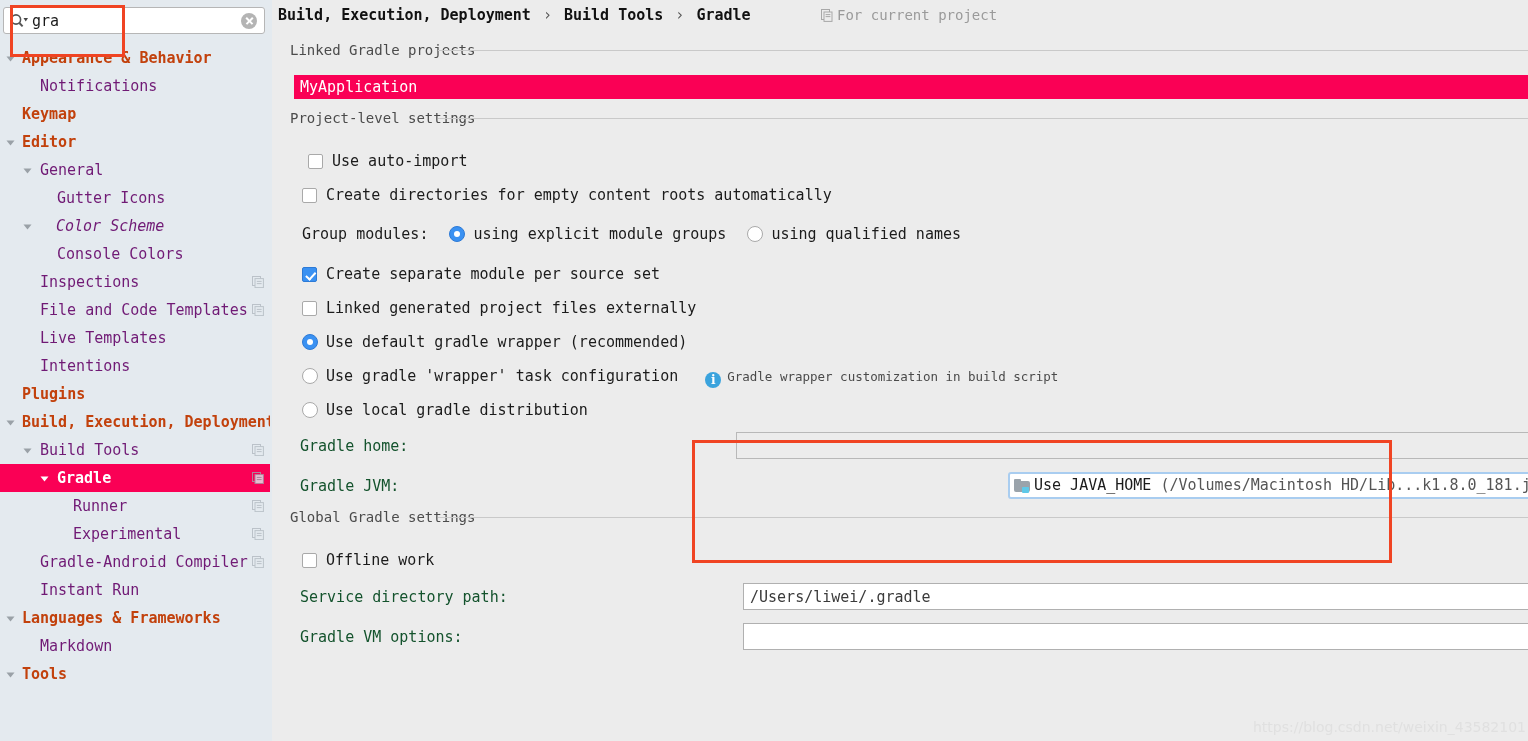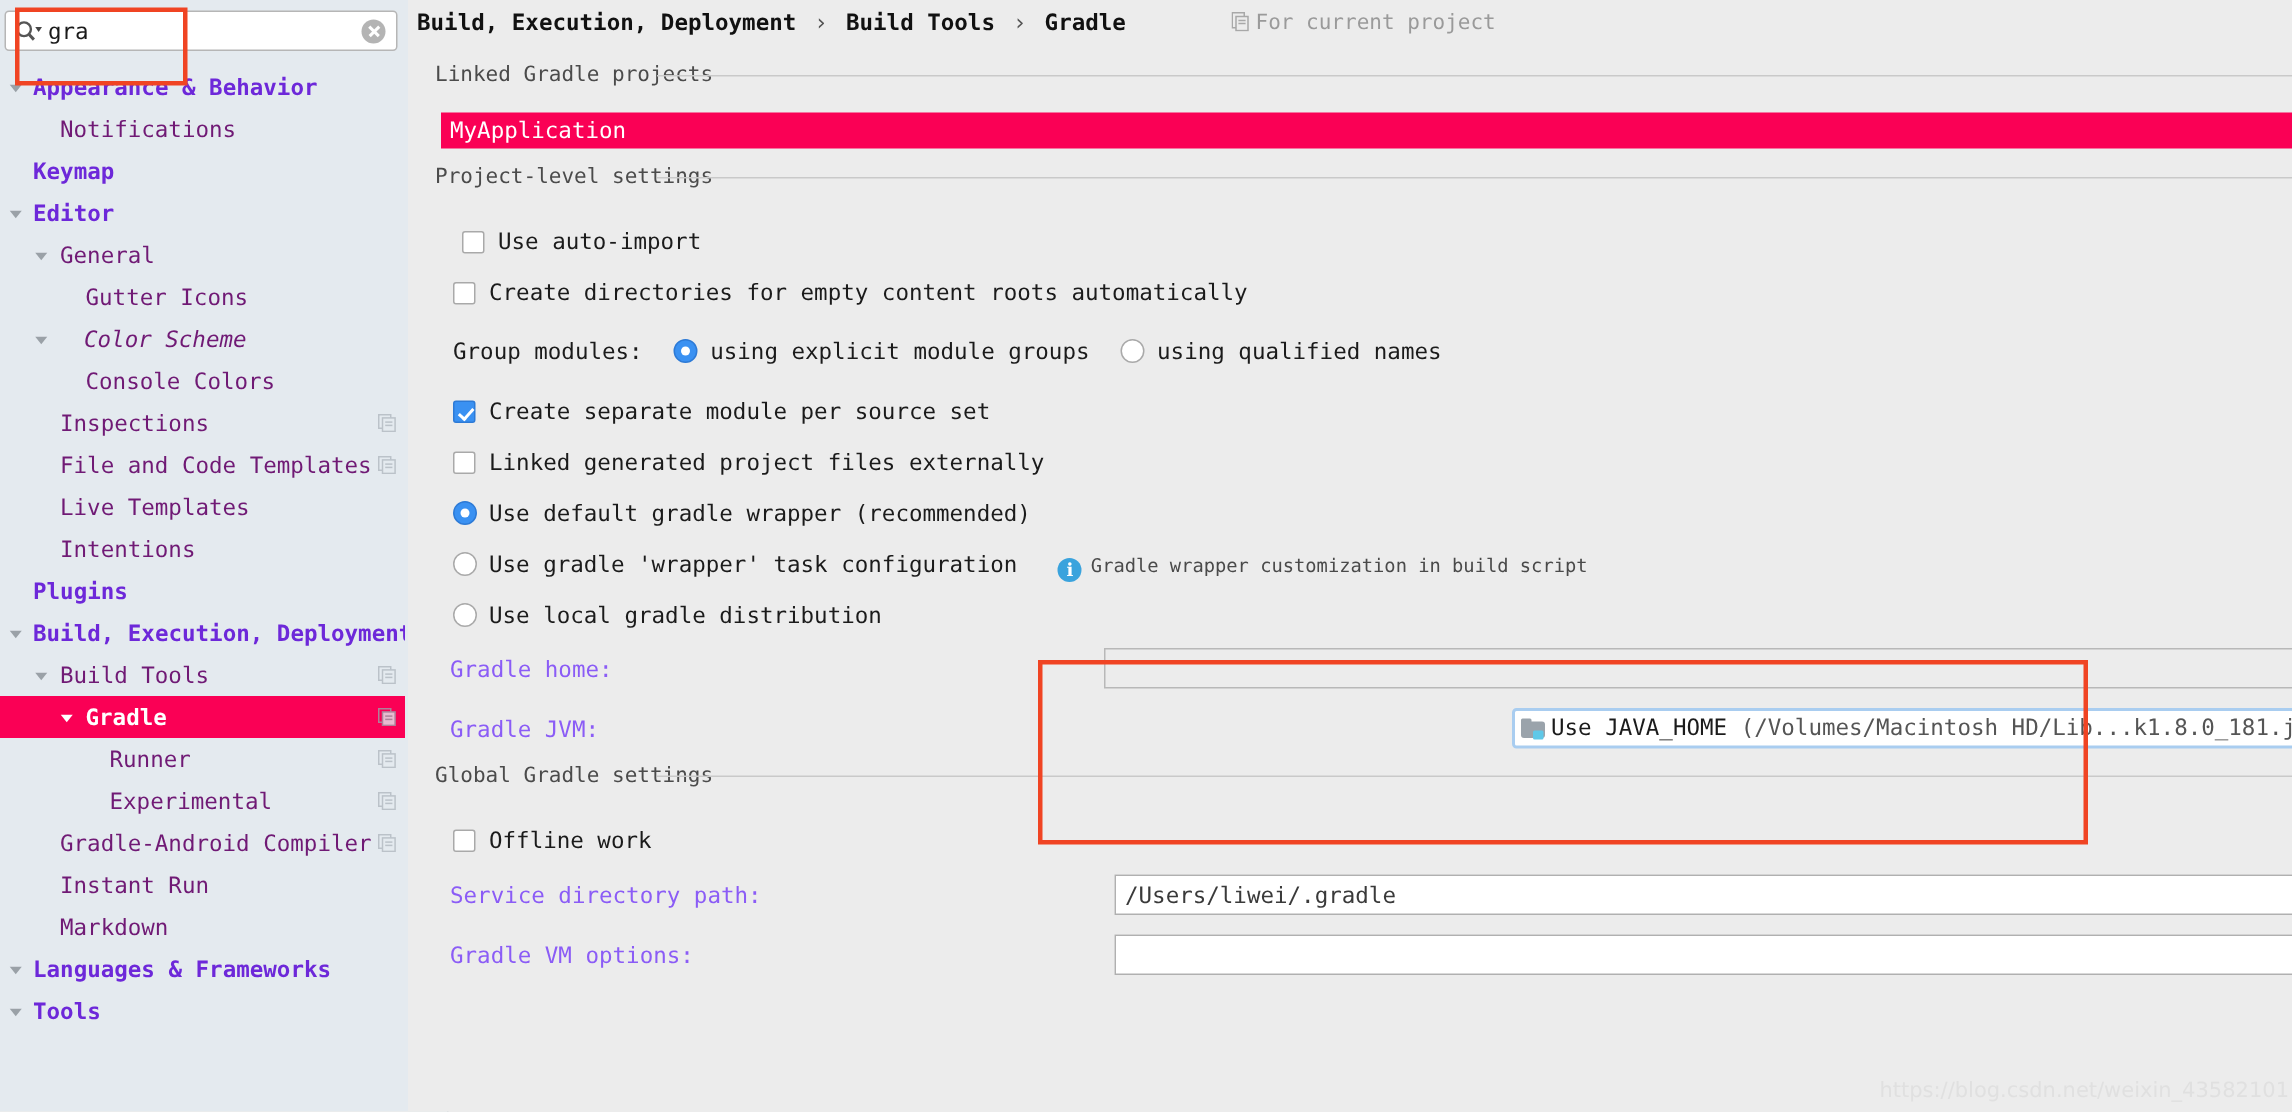--- a/index.html
+++ b/index.html
@@ -81,21 +81,21 @@
   .tree-row {
     position: relative;
     height: 28px;
     line-height: 28px;
     font-size: 15px;
     color: #701a75;
     white-space: nowrap;
     overflow: hidden;
     cursor: default;
   }
-  .tree-row.bold { font-weight: bold; color: #6d28d9; }
+  .tree-row.bold { font-weight: bold; color: #c2410c; }
   .tree-row.selected {
     background: #fa0055;
     color: #ffffff;
   }
   .tree-row.selected .tri { border-left-color: #ffffff; }
   .tri {
     position: absolute;
     top: 11px;
     width: 0; height: 0;
     border-left: 5px solid #9aa1a7;
@@ -225,21 +225,21 @@
   }
   .hint-txt {
     font-size: 12.5px;
     color: #4a4a4a;
     margin-left: 6px;
   }
 
   .fld-label {
     position: absolute;
     font-size: 15px;
-    color: #8b5cf6;
+    color: #14532d;
     white-space: nowrap;
   }
   .txtfield {
     position: absolute;
     background: #ffffff;
     border: 1px solid #b0b0b0;
     box-sizing: border-box;
     font-size: 15px;
     color: #3a3a3a;
     padding: 3px 6px;
@@ -377,22 +377,22 @@
           <line x1="4.8" y1="5.4" x2="9.6" y2="5.4" stroke="#9aa3ab"></line>
           <line x1="4.8" y1="7.6" x2="9.6" y2="7.6" stroke="#9aa3ab"></line>
         </svg></div>
       <div class="tree-row"><span style="margin-left: 40px;">Gradle-Android Compiler</span><svg class="copy-ic" viewBox="0 0 12 12">
           <rect x="0.5" y="0.5" width="8" height="9" fill="none" stroke="#9aa3ab"></rect>
           <rect x="3" y="2.6" width="8.4" height="9" fill="#e4eaef" stroke="#9aa3ab"></rect>
           <line x1="4.8" y1="5.4" x2="9.6" y2="5.4" stroke="#9aa3ab"></line>
           <line x1="4.8" y1="7.6" x2="9.6" y2="7.6" stroke="#9aa3ab"></line>
         </svg></div>
       <div class="tree-row"><span style="margin-left: 40px;">Instant Run</span></div>
+      <div class="tree-row bold"><span class="tri" style="left: 8px;"></span><span style="margin-left: 22px;">Languages &amp; Frameworks</span></div>
       <div class="tree-row"><span style="margin-left: 40px;">Markdown</span></div>
-      <div class="tree-row bold"><span class="tri" style="left: 8px;"></span><span style="margin-left: 22px;">Languages &amp; Frameworks</span></div>
       <div class="tree-row bold"><span class="tri" style="left: 8px;"></span><span style="margin-left: 22px;">Tools</span></div>
     </div>
 </div>
 
 <div id="main">
 
   <div id="breadcrumb">
     <span>Build, Execution, Deployment</span>
     <span class="sep">›</span>
     <span>Build Tools</span>

